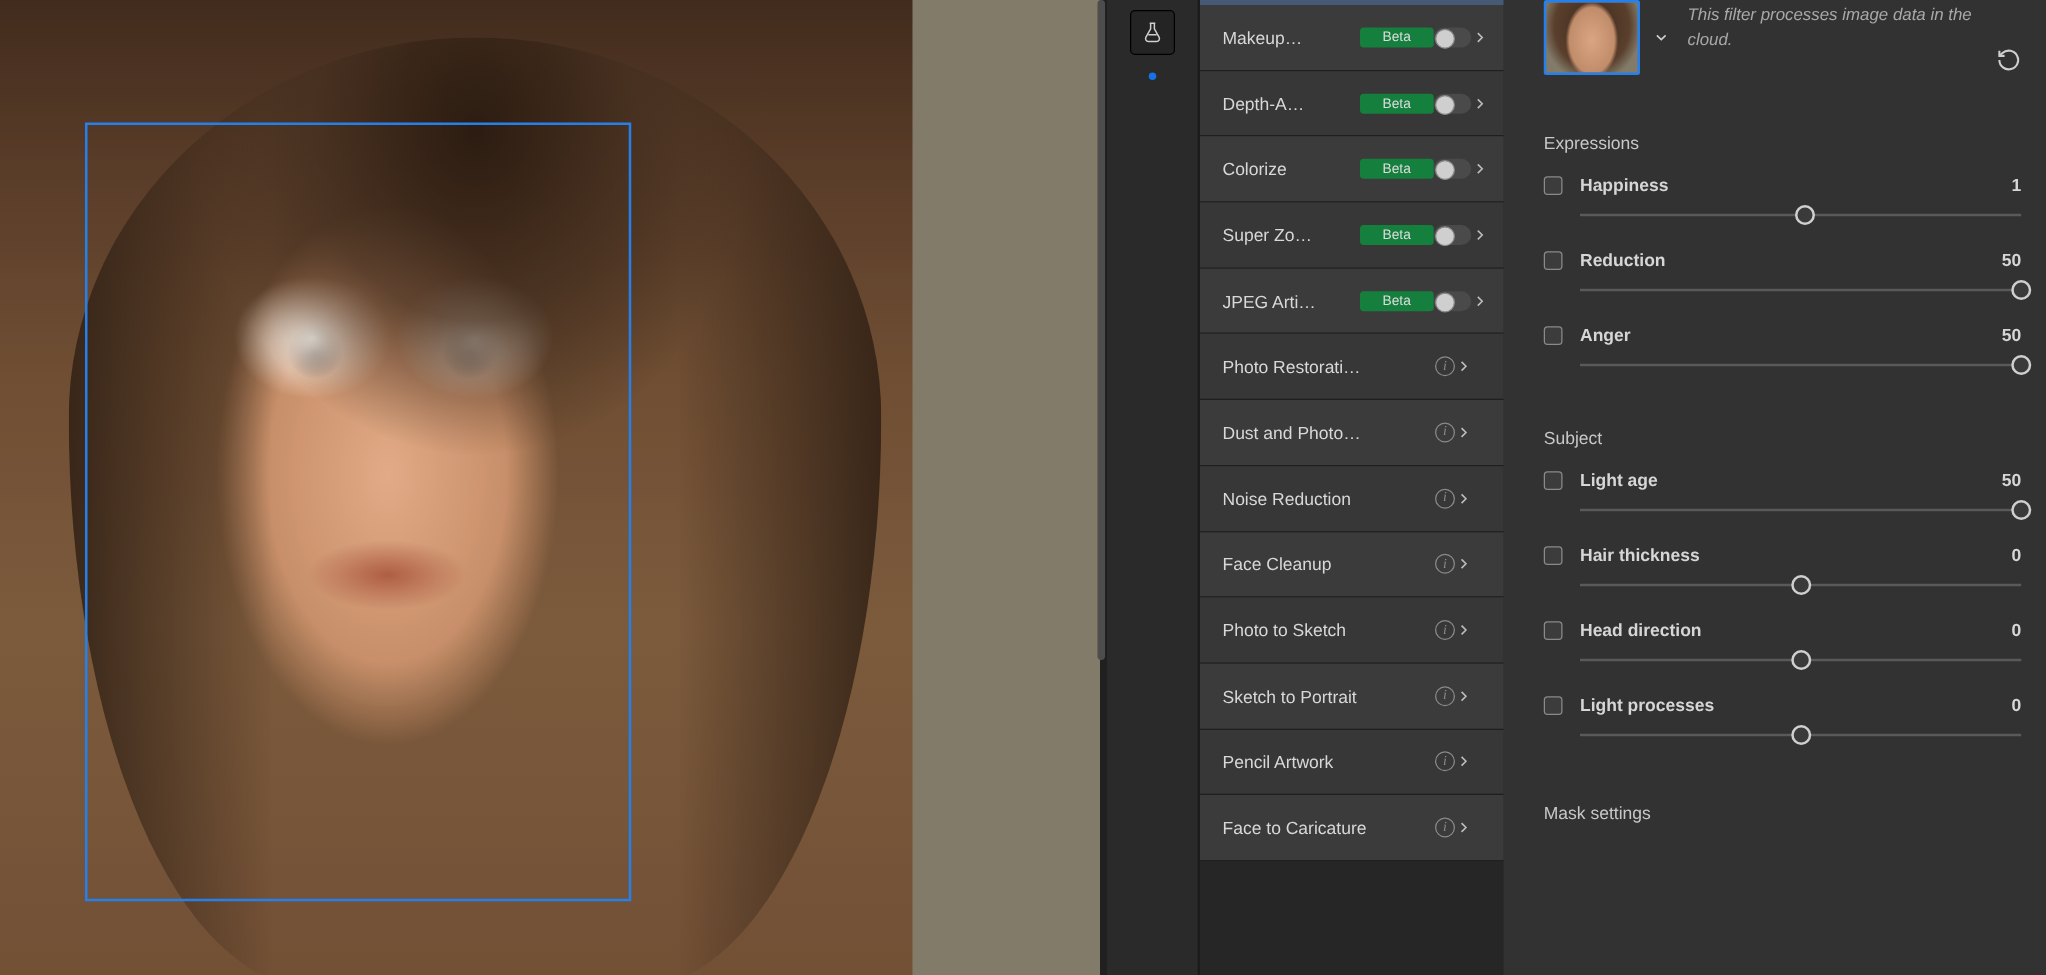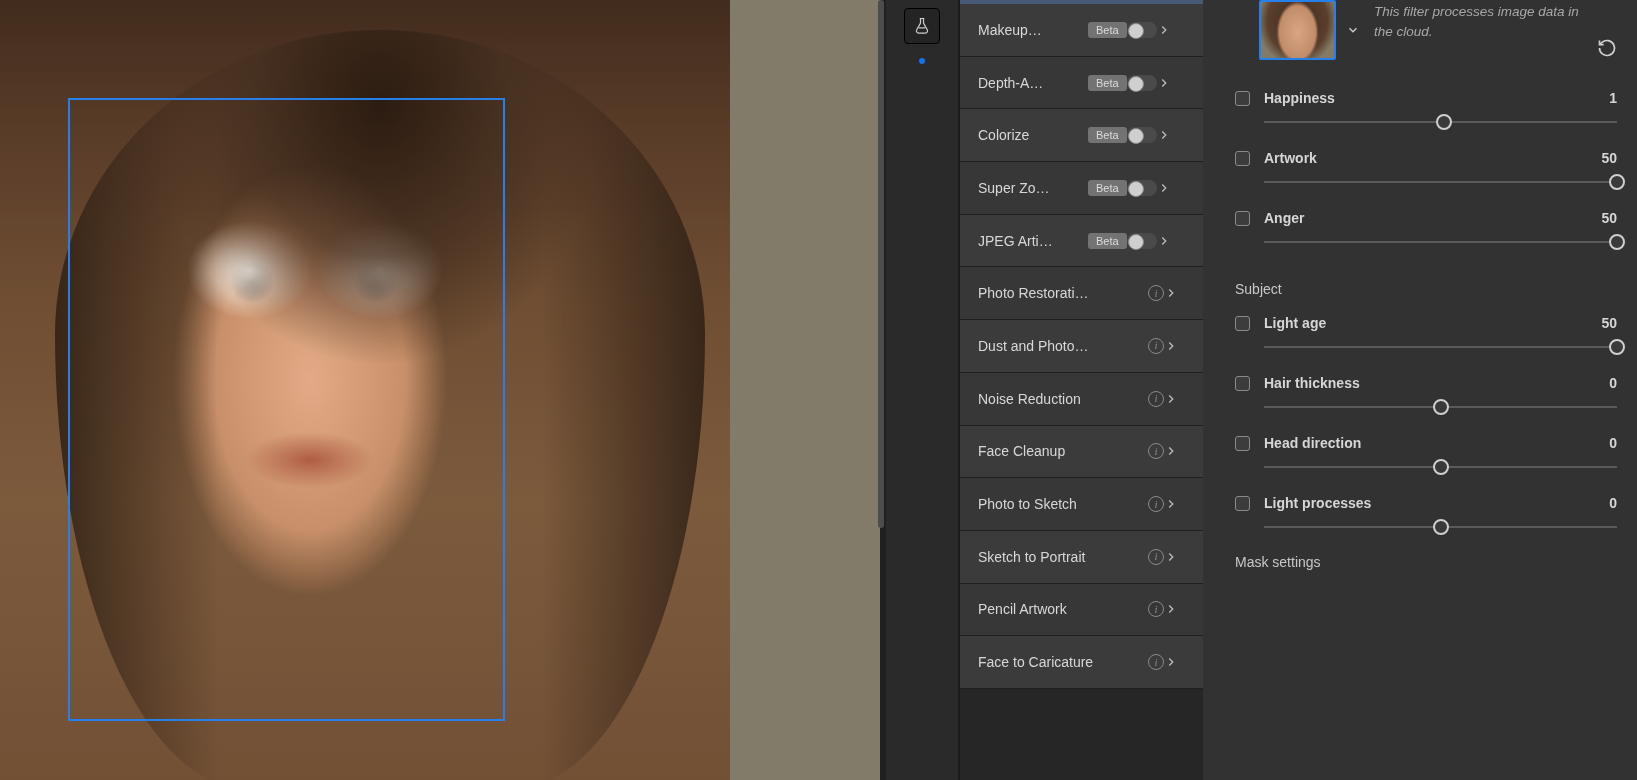--- a/index.html
+++ b/index.html
@@ -76,31 +76,31 @@
   .filters .spacer-top{height:4px;background:#475a75;}
   .filter-row{
     height:52.7px;display:flex;align-items:center;padding:0 12px 0 18px;
     background:var(--panel-row);border-bottom:1px solid var(--border);
     gap:0;
   }
   .filter-row:nth-child(even){background:var(--panel-row-alt);}
   .filter-label{flex:1;color:var(--text);font-size:14px;white-space:nowrap;overflow:hidden;text-overflow:ellipsis;max-width:110px;}
   .filter-label.long{max-width:170px;}
   .beta-badge{
-    font-size:11px;padding:2px 8px;border-radius:3px;background:#737373;color:#dcdcdc;
+    font-size:11px;padding:2px 18px;border-radius:3px;background:#15803d;color:#dcdcdc;
   }
   .toggle{
     width:30px;height:16px;border-radius:10px;background:#4a4a4a;position:relative;
   }
   .toggle::after{content:"";position:absolute;left:1px;top:1px;width:14px;height:14px;border-radius:50%;background:#cfcfcf;border:1px solid #888;}
   .info-icon{width:16px;height:16px;border:1.5px solid var(--info-icon);border-radius:50%;display:flex;align-items:center;justify-content:center;color:var(--info-icon);font-size:11px;font-style:italic;font-family:Georgia,serif;line-height:1;}
 
   
   .options{position:absolute;left:1203px;top:0;width:434px;height:780px;background:var(--bg);padding:0 20px 0 32px;overflow:hidden;}
-  .opt-top{display:flex;align-items:flex-start;gap:14px;padding-top:0;height:72px;margin-left:24px;}
+  .opt-top{display:flex;align-items:flex-start;gap:14px;padding-top:0;height:72px;}
   .face-thumb-wrap{display:flex;align-items:center;gap:10px;}
   .face-thumb{
     width:77px;height:60px;border:2px solid var(--selection);border-radius:2px;
     background:
       radial-gradient(ellipse 30px 44px at 50% 54%, #d9a583 0%, #c18c69 60%, rgba(0,0,0,0) 70%),
       radial-gradient(ellipse 50px 56px at 50% 34%, #3d2a1e 0%, #5a3f2c 60%, rgba(0,0,0,0) 80%),
       #837b69;
   }
   .cloud-note{flex:1;color:#a8a8a8;font-style:italic;font-size:13.5px;line-height:1.45;padding-top:2px;}
   .reset-btn{margin-left:auto;padding-top:38px;}
@@ -255,57 +255,58 @@
     </div>
     <div class="cloud-note">This filter processes image data in the cloud.</div>
     <div class="reset-btn">
       <svg width="20" height="20" viewBox="0 0 24 24" fill="none" stroke="#cfcfcf" stroke-width="2">
           <path d="M3 12a9 9 0 1 0 3-6.7L3 8"></path>
           <path d="M3 3v5h5"></path>
         </svg>
     </div>
   </div>
 
+  <div class="section-title">Expressions</div>
   <div id="expr-controls">
       <div class="ctrl">
         <div class="ctrl-head">
           <span class="chk"></span>
           <span class="ctrl-label">Happiness</span>
           <span class="ctrl-val">1</span>
         </div>
         <div class="slider">
           <div class="track"></div>
           <div class="thumb" style="left: 51%;"></div>
         </div>
       </div>
       <div class="ctrl">
         <div class="ctrl-head">
           <span class="chk"></span>
-          <span class="ctrl-label">Artwork</span>
+          <span class="ctrl-label">Reduction</span>
           <span class="ctrl-val">50</span>
         </div>
         <div class="slider">
           <div class="track"></div>
           <div class="thumb" style="left: 100%;"></div>
         </div>
       </div>
       <div class="ctrl">
         <div class="ctrl-head">
           <span class="chk"></span>
           <span class="ctrl-label">Anger</span>
           <span class="ctrl-val">50</span>
         </div>
         <div class="slider">
           <div class="track"></div>
           <div class="thumb" style="left: 100%;"></div>
         </div>
       </div>
     </div>
 
-  <div class="section-title" style="margin-top:29px">Subject</div>
+  <div class="section-title" style="margin-top:40px">Subject</div>
   <div id="subj-controls">
       <div class="ctrl">
         <div class="ctrl-head">
           <span class="chk"></span>
           <span class="ctrl-label">Light age</span>
           <span class="ctrl-val">50</span>
         </div>
         <div class="slider">
           <div class="track"></div>
           <div class="thumb" style="left: 100%;"></div>
@@ -339,14 +340,14 @@
           <span class="ctrl-label">Light processes</span>
           <span class="ctrl-val">0</span>
         </div>
         <div class="slider">
           <div class="track"></div>
           <div class="thumb" style="left: 50%;"></div>
         </div>
       </div>
     </div>
 
-  <div class="section-title" style="margin-top:17px">Mask settings</div>
+  <div class="section-title" style="margin-top:44px">Mask settings</div>
 </div>
 
 </body></html>

